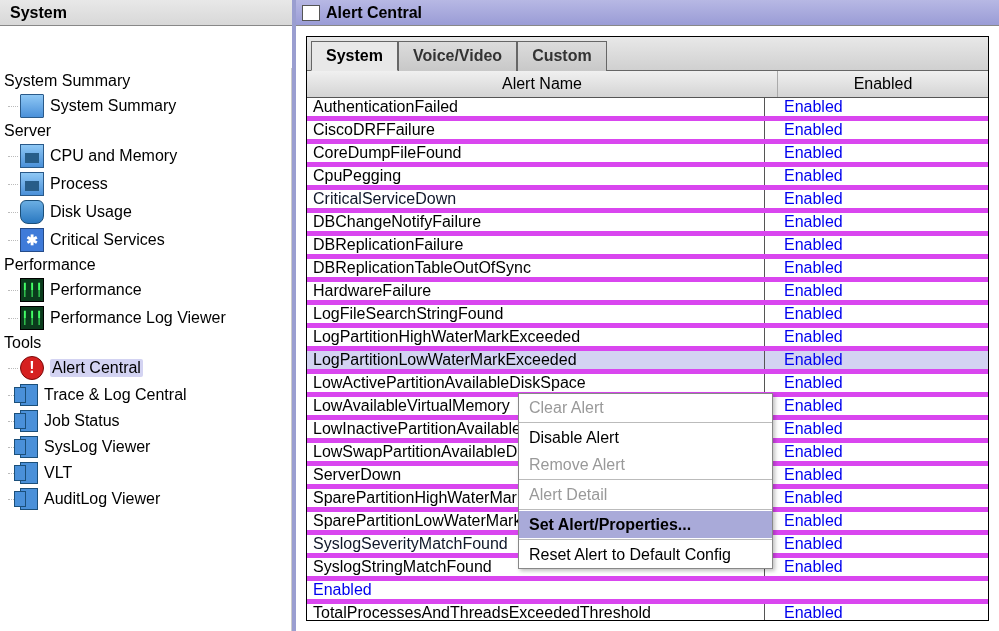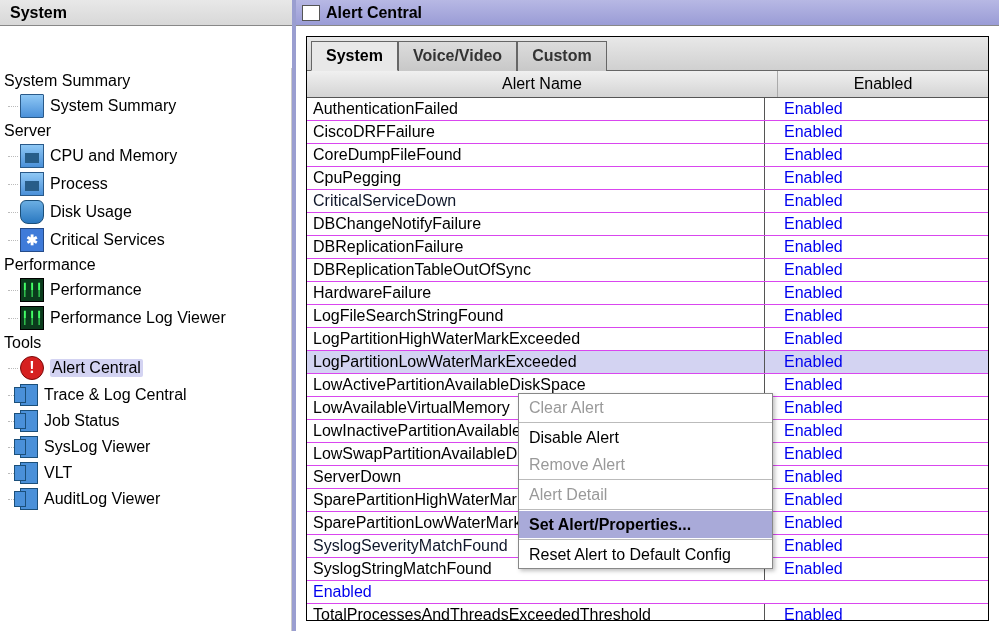--- a/index.html
+++ b/index.html
@@ -167,21 +167,21 @@
     padding: 4px 6px;
     font-size: 16px;
     border-right:1px solid #aaa;
     text-align:center;
   }
   .th.name { flex: 1; }
   .th.enabled { width: 210px; border-right:none; }
   .rows { flex:1; overflow:hidden; }
   .row {
     display:flex;
-    border-bottom:1px solid #d946ef;
+    border-bottom:5px solid #d946ef;
     height: 23px;
     align-items:flex-start;
     gap:13px;
   }
   .row.selected { background:#d3d3f2; }
   .cell {
     padding: 0 6px;
     font-size: 16px;
     border-right:1px solid #555;
     height:100%;

